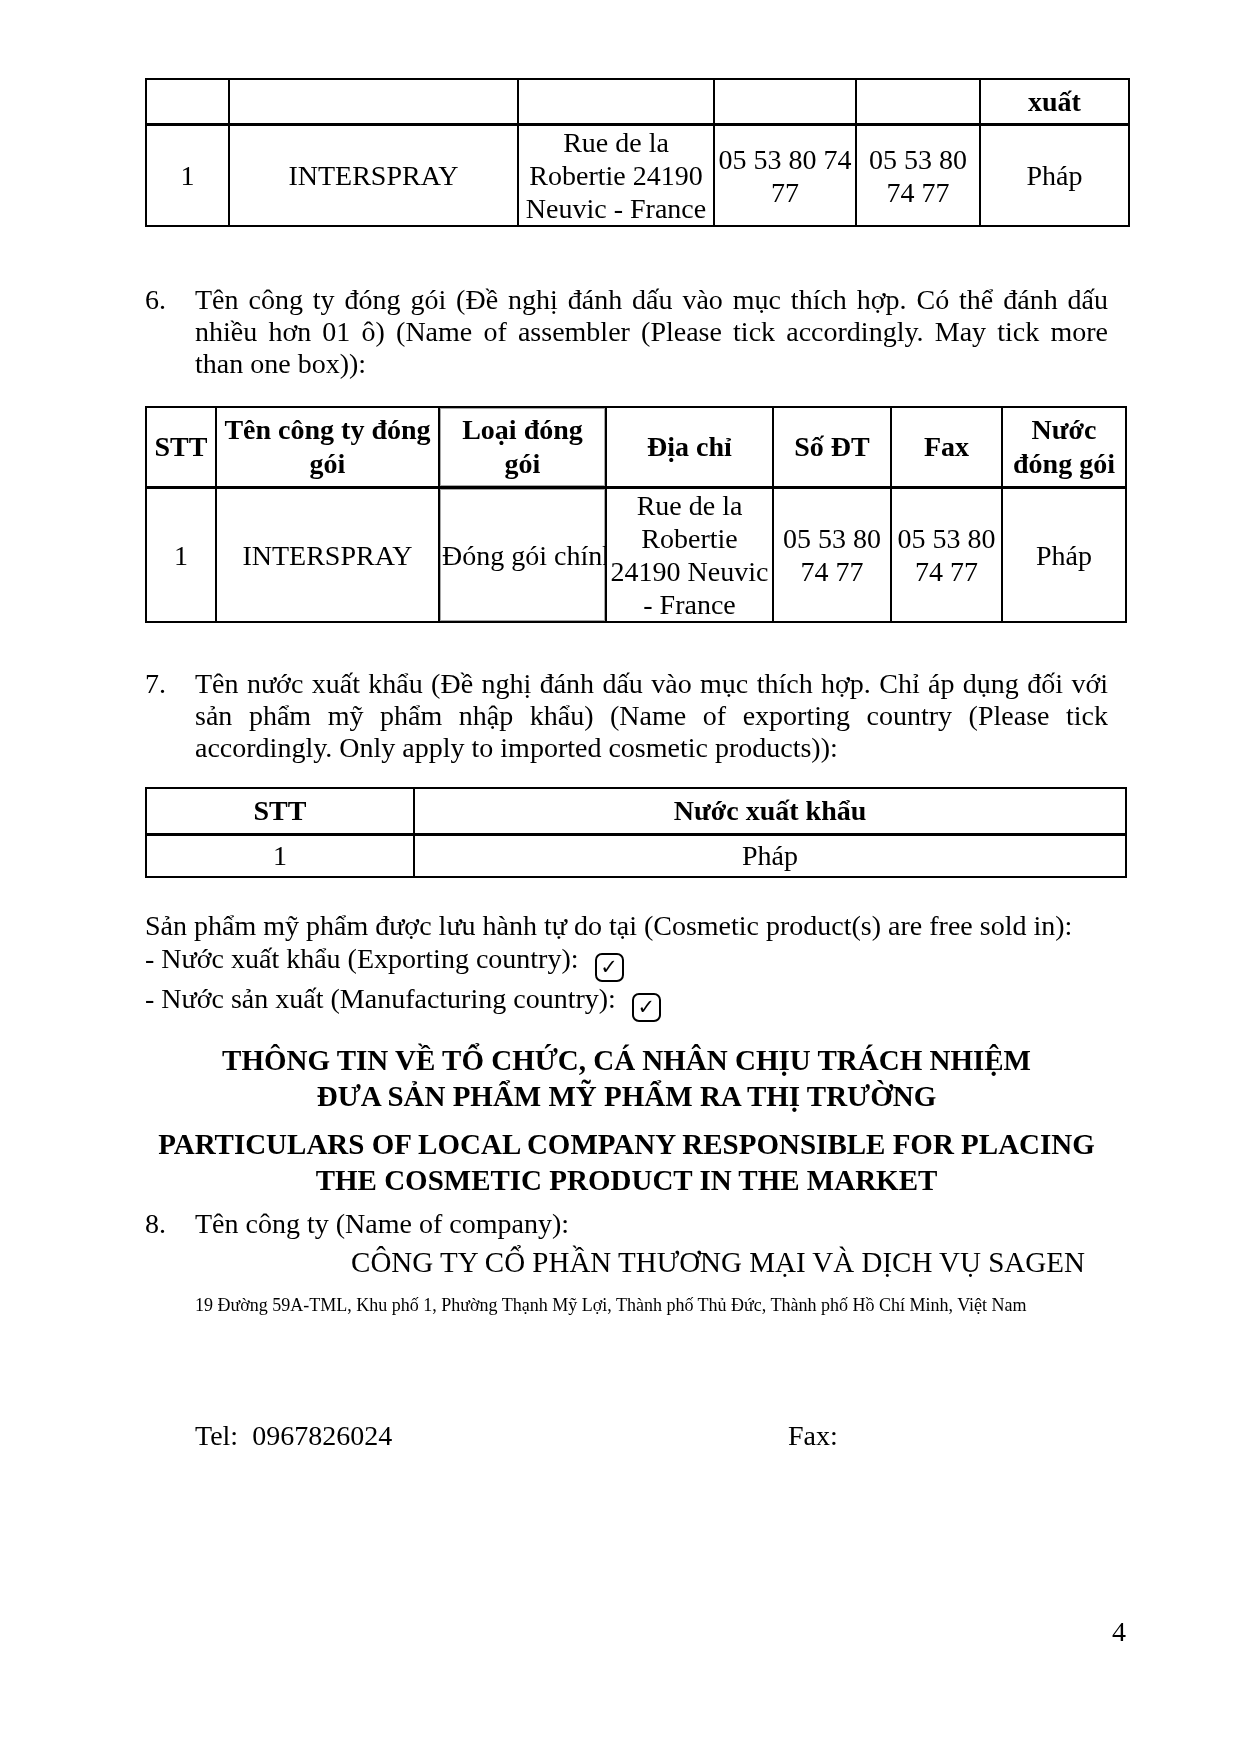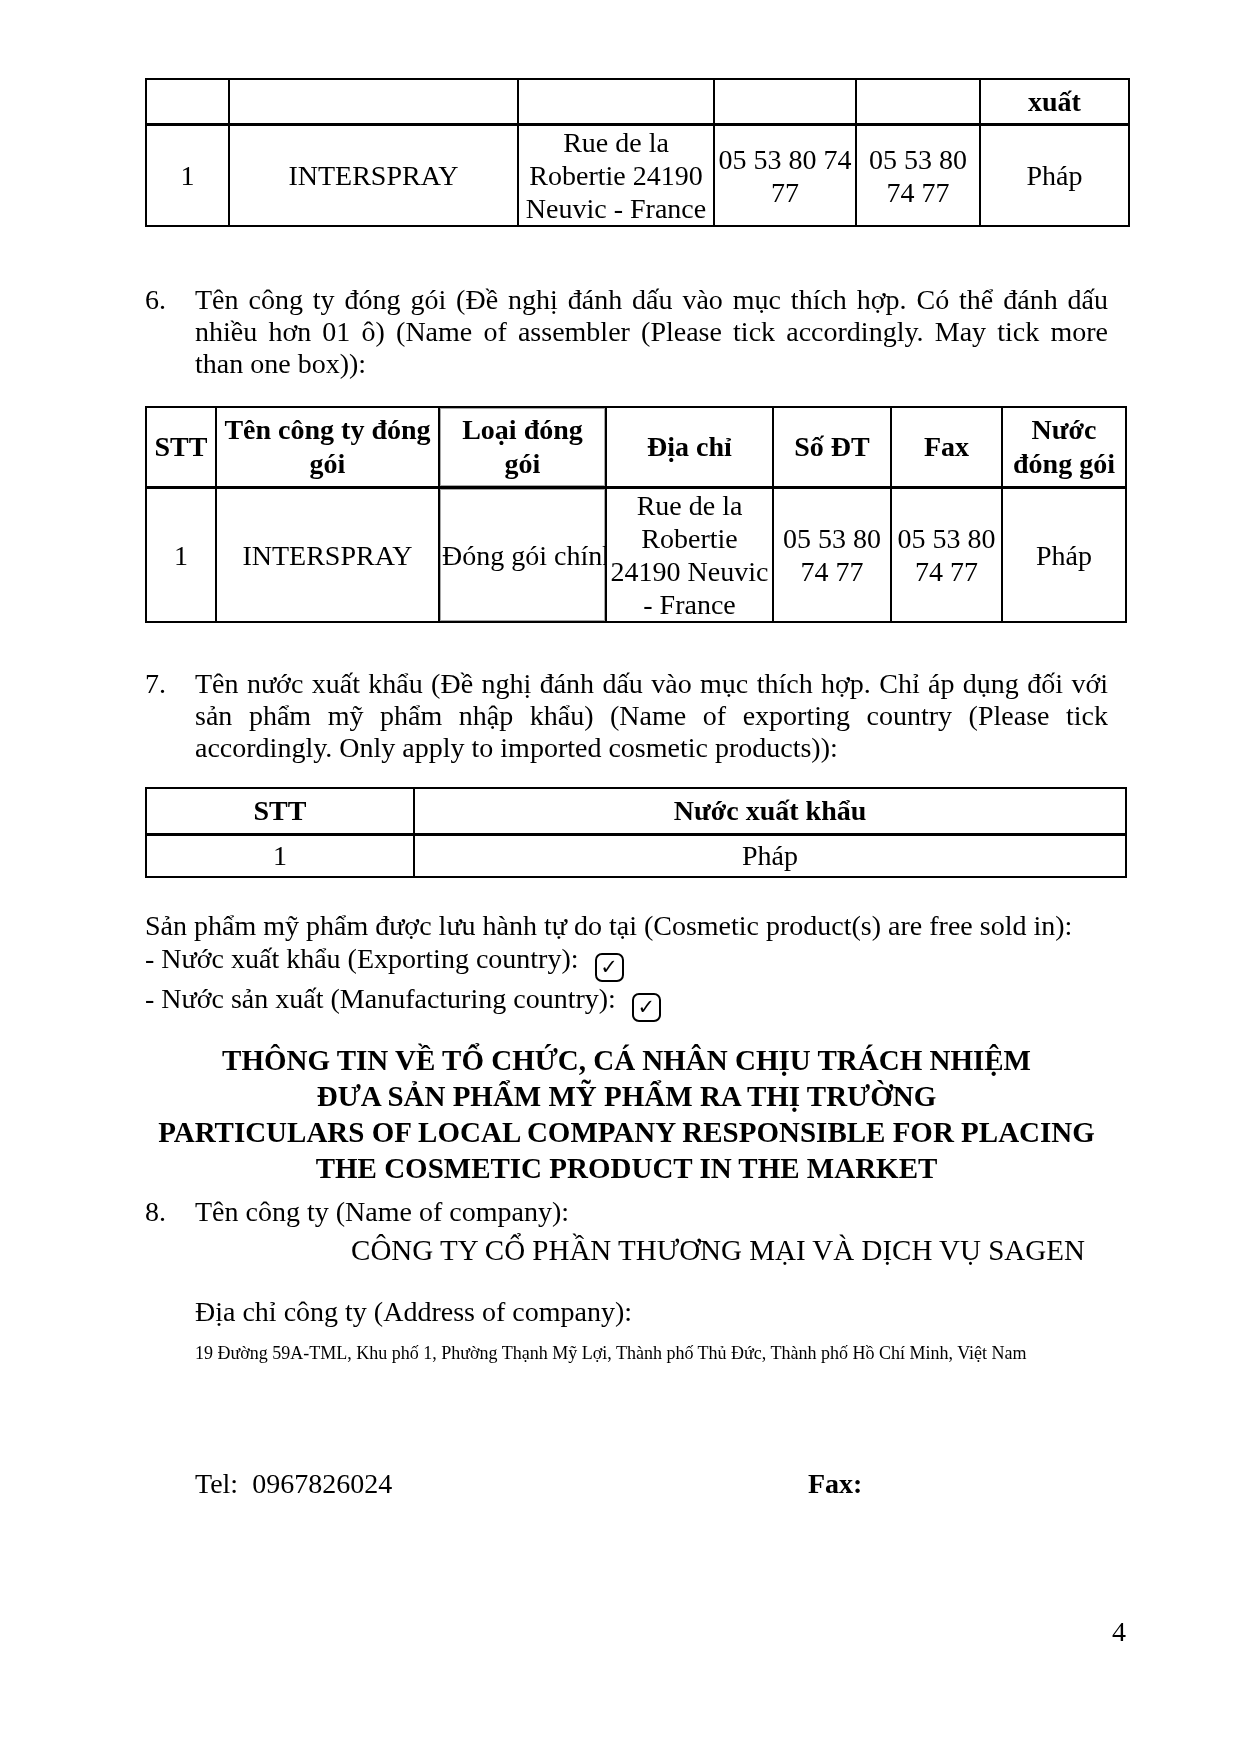--- a/index.html
+++ b/index.html
@@ -57,29 +57,29 @@
     align-items: center; justify-content: center;
     margin-left: 16px; vertical-align: -6px;
     font-family: "DejaVu Sans", sans-serif;
     font-size: 21px; line-height: 1;
     background: #fff;
   }
 
   
   .heading { margin-left: 145px; width: 963px; text-align: center; font-weight: bold; font-size: 29px; line-height: 36px; }
   .heading.vi { margin-top: 20px; }
-  .heading.en { }
+  .heading.en { margin-top: 12px; }
 
   
   .company   { margin: 4px 0 0 195px;  font-size: 29px; line-height: 36px; text-align: center; }
   .addr-label{ margin: 28px 0 0 195px; font-size: 28px; line-height: 32px; }
   .address   { margin: 8px 0 0 195px;  width: 913px; font-size: 18px; line-height: 34px; text-align: justify; }
   .telfax    { margin: 98px 0 0 195px; width: 913px; font-size: 28px; position: relative; height: 34px; }
   .tel-value { margin-left: 14px; }
-  .fax-label { position: absolute; left: 613px; top: 0; font-weight: bold; }
+  .fax-label { position: absolute; left: 593px; top: 0; }
 
   .page-number { position: absolute; left: 1112px; top: 1616px; font-size: 28px; }
 </style>
 </head>
 <body>
 
 <div class="page">
 
   <table class="tbl-prev">
     <colgroup>
@@ -190,21 +190,20 @@
   <div class="heading en">
     <div>PARTICULARS OF LOCAL COMPANY RESPONSIBLE FOR PLACING</div>
     <div>THE COSMETIC PRODUCT IN THE MARKET</div>
   </div>
 
   <div class="para p8">
     <span class="num">8.</span>
     <span class="txt">Tên công ty (Name of company):</span>
   </div>
   <div class="company">CÔNG TY CỔ PHẦN THƯƠNG MẠI VÀ DỊCH VỤ SAGEN</div>
-  <div class="addr-label">Địa chỉ công ty (Address of company):</div>
   <div class="address">19 Đường 59A-TML, Khu phố 1, Phường Thạnh Mỹ Lợi, Thành phố Thủ Đức, Thành phố Hồ Chí Minh, Việt Nam</div>
   <div class="telfax">
     <span>Tel:</span><span class="tel-value">0967826024</span>
     <span class="fax-label">Fax:</span>
   </div>
 
   <div class="page-number">4</div>
 
 </div>
 

